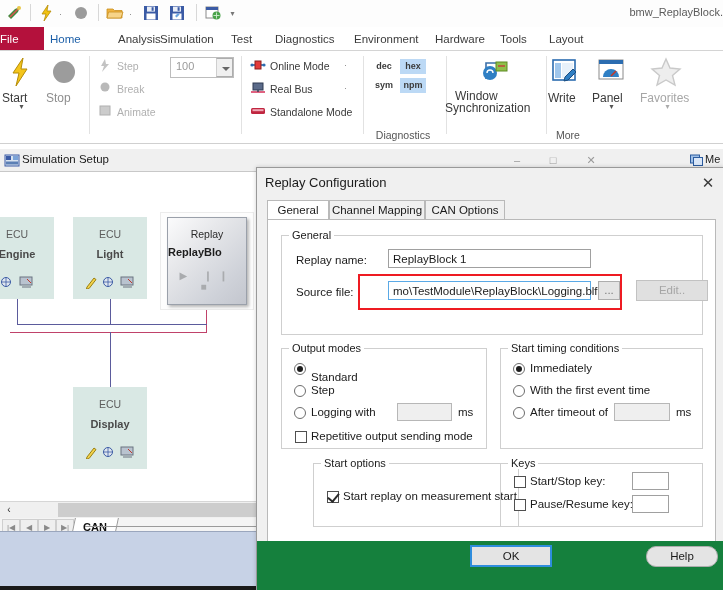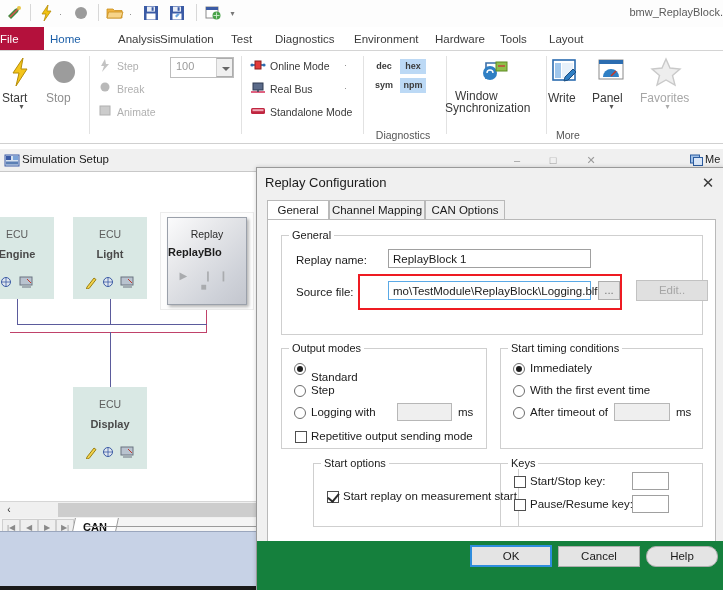--- a/index.html
+++ b/index.html
@@ -502,16 +502,15 @@
       <div class="check" style="left:13px;top:35px;"></div>
       <div class="lbl" style="left:29px;top:34px;">Pause/Resume key:</div>
       <div class="txtin" style="left:131px;top:31px;width:37px;height:18px;">
         <div class="v"></div>
       </div>
     </div>
   </div>
 
   <div id="dlg-footer">
     <div class="btn def" style="left:213px;top:4px;width:82px;height:22px;line-height:19px;">OK</div>
-    <div class="btn" style="left:301px;top:5px;width:82px;height:21px;line-height:19px;">Cancel</div>
     <div class="btn" style="left:389px;top:5px;width:72px;height:21px;line-height:19px;border-radius:10px;">Help</div>
   </div>
 </div>
 
 </body></html>

